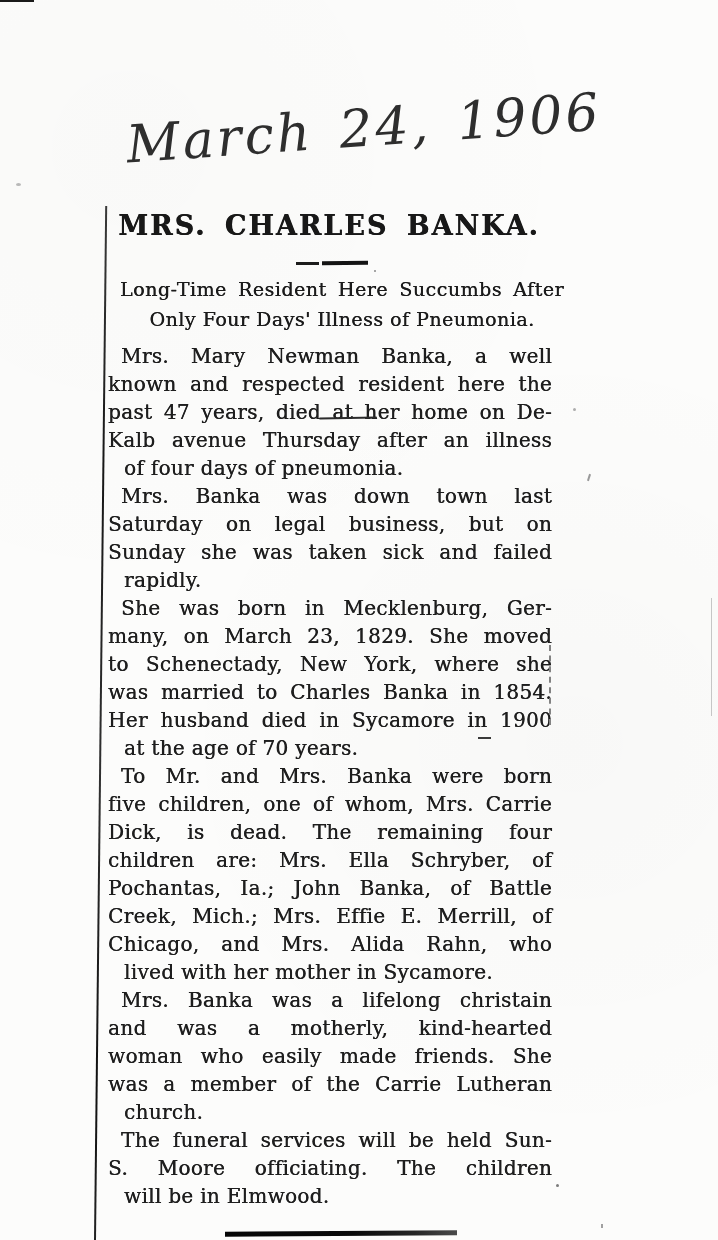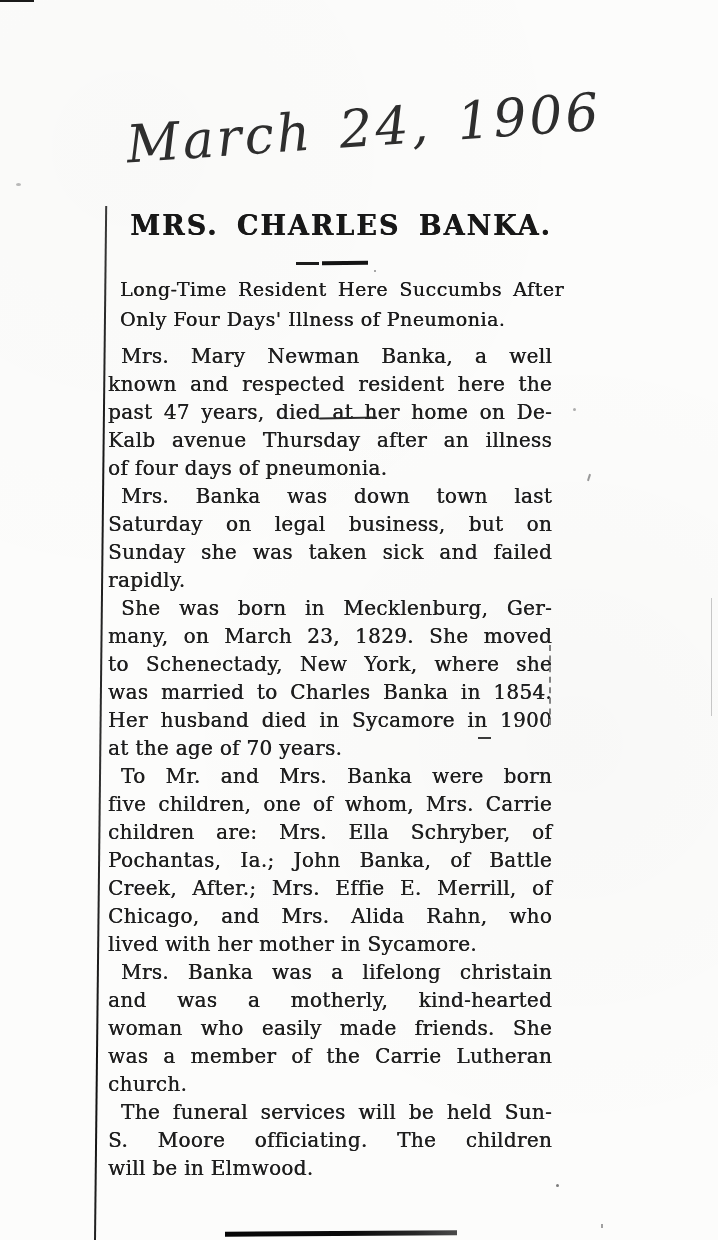--- a/index.html
+++ b/index.html
@@ -50,50 +50,49 @@
     top: 210px;
     width: 442px;
     text-align: center;
     font-size: 27px;
     font-weight: bold;
     letter-spacing: 2px;
     word-spacing: 7px;
     color: #181818;
     text-shadow: 0.4px 0.2px 0 currentColor;
     white-space: nowrap;
-    padding-left: 12px;
   }
   .divider { position: absolute; left: 296px; top: 259px; width: 74px; height: 8px; }
   .divider .d1 { position: absolute; left: 0; top: 3px; width: 23px; height: 3px; background: #1c1c1c; }
   .divider .d2 { position: absolute; left: 26px; top: 2px; width: 46px; height: 4px; background: #141414; transform: rotate(-0.8deg); }
   .subhead {
     position: absolute;
     left: 120px;
     top: 274px;
     width: 444px;
     font-size: 19px;
     font-weight: normal;
     color: #1b1b1b;
     text-shadow: 0.35px 0.2px 0 currentColor;
     letter-spacing: 0.5px;
   }
   .subhead .sh1 { height: 30px; line-height: 30px; text-align: justify; text-align-last: justify; }
-  .subhead .sh2 { height: 30px; line-height: 30px; text-align: left; }
+  .subhead .sh2 { height: 30px; line-height: 30px; text-align: center; }
   .body-text {
     position: absolute;
     left: 108px;
     top: 342px;
     width: 444px;
     font-size: 20px;
     color: #1e1e1e;
     letter-spacing: 0.3px;
     text-shadow: 0.35px 0.15px 0 currentColor;
   }
   .line { height: 28px; line-height: 28px; text-align: justify; text-align-last: justify; overflow: visible; white-space: nowrap; }
-  .line.last { text-align-last: left; }
+  .line.last { text-align-last: left; margin-left: 16px; }
   .line.first { text-indent: 13px; }
   
   .mark { position: absolute; }
   .m-topedge   { left: 0; top: 0; width: 34px; height: 2px; background: #1a1a1a; }
   .m-leftspeck { left: 16px; top: 183px; width: 5px; height: 3px; background: #b8b8b8; border-radius: 50%; }
   .m-underline { left: 319px; top: 417px; width: 58px; height: 2px; background: #2b2b2b; transform: rotate(-1.2deg); border-radius: 1px; }
   .m-dedot     { left: 573px; top: 408px; width: 3px; height: 3px; background: #adadad; border-radius: 50%; }
   .m-lastmark  { left: 588px; top: 474px; width: 2px; height: 7px; background: #9a9a9a; transform: rotate(18deg); }
   .m-yearsdash { left: 478px; top: 737px; width: 13px; height: 2px; background: #3a3a3a; }
   .m-dashedline{ left: 549px; top: 645px; width: 0; height: 80px; border-left: 2px dashed #828282; }
@@ -143,23 +142,24 @@
       <div class="line">Sunday she was taken sick and failed</div>
       <div class="line last">rapidly.</div>
       <div class="line first">She was born in Mecklenburg, Ger-</div>
       <div class="line">many, on March 23, 1829. She moved</div>
       <div class="line">to Schenectady, New York, where she</div>
       <div class="line">was married to Charles Banka in 1854.</div>
       <div class="line">Her husband died in Sycamore in 1900</div>
       <div class="line last">at the age of 70 years.</div>
       <div class="line first">To Mr. and Mrs. Banka were born</div>
       <div class="line">five children, one of whom, Mrs. Carrie</div>
+      <div class="line">Dick, is dead. The remaining four</div>
       <div class="line">children are: Mrs. Ella Schryber, of</div>
       <div class="line">Pochantas, Ia.; John Banka, of Battle</div>
-      <div class="line">Creek, After.; Mrs. Effie E. Merrill, of</div>
+      <div class="line">Creek, Mich.; Mrs. Effie E. Merrill, of</div>
       <div class="line">Chicago, and Mrs. Alida Rahn, who</div>
       <div class="line last">lived with her mother in Sycamore.</div>
       <div class="line first">Mrs. Banka was a lifelong christain</div>
       <div class="line">and was a motherly, kind-hearted</div>
       <div class="line">woman who easily made friends. She</div>
       <div class="line">was a member of the Carrie Lutheran</div>
       <div class="line last">church.</div>
       <div class="line first">The funeral services will be held Sun-</div>
       <div class="line">S. Moore officiating. The children</div>
       <div class="line last">will be in Elmwood.</div>

